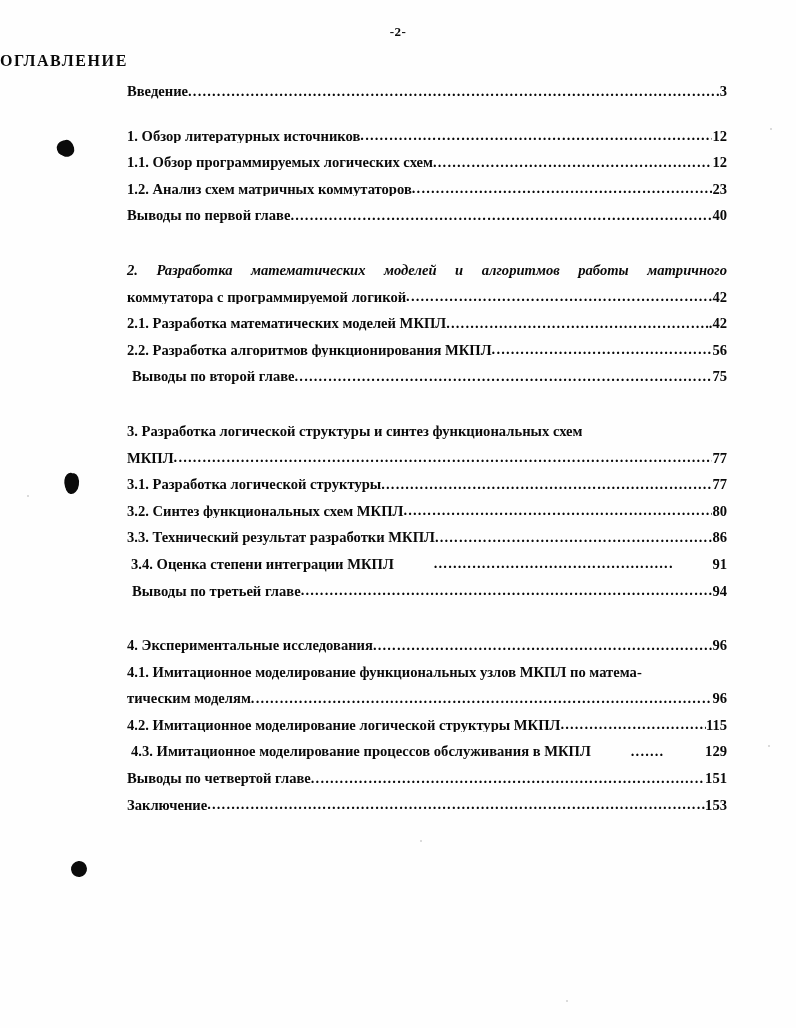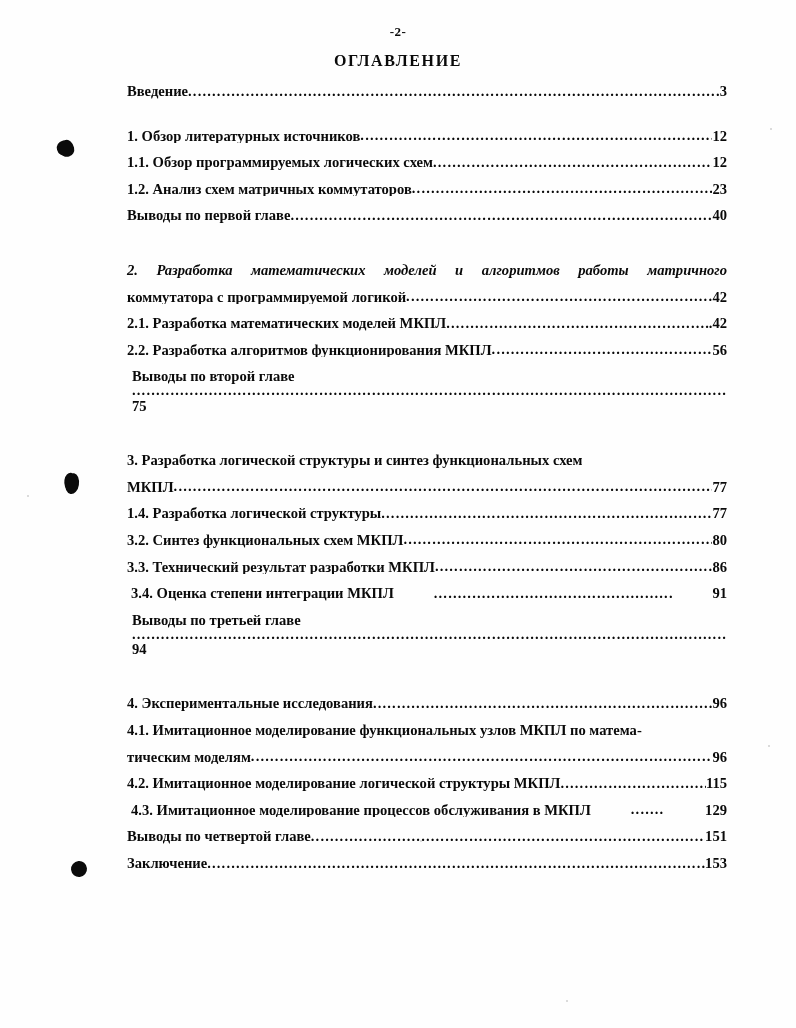--- a/index.html
+++ b/index.html
@@ -34,42 +34,42 @@
     font-weight: bold;
     letter-spacing: 0.5px;
   }
 
   
   .doc-title {
     position: absolute;
     top: 52px;
     left: 0;
     width: 796px;
-    text-align: center;
+    text-align: left;
     font-size: 16px;
     font-weight: bold;
     letter-spacing: 1.6px;
   }
 
   
   .toc {
     position: absolute;
     left: 127px;
     top: 84px;
     width: 600px;
   }
 
   .entry {
     font-size: 14.6px;
     font-weight: bold;
     line-height: 1.0;
     margin: 0;
     padding: 0;
     display: flex;
-    align-items: flex-start;
+    align-items: center;
     white-space: nowrap;
     overflow: hidden;
   }
 
   .entry .label {
     flex: 0 0 auto;
   }
 
   
   .entry .leader {
@@ -105,21 +105,21 @@
     width: 600px;
     font-style: italic;
   }
 
   
   .gap-sm { height: 10px; }
   .gap-lg { height: 30px; }
 
   .row-space { margin-top: 12px; }
 
-  .indent-1 { padding-left: 5px; flex-direction: column; }
+  .indent-1 { padding-left: 5px; }
   .indent-2 { padding-left: 4px; gap: 40px; }
 
   
   .blob {
     position: absolute;
     background: #0b0b0b;
     pointer-events: none;
   }
   .blob-a {
     left: 59px;
@@ -235,21 +235,21 @@
 
     <div class="wrapline">3. Разработка логической структуры и синтез функциональных схем</div>
 
     <div class="entry row-space">
       <span class="label">МКПЛ</span>
       <span class="leader">........................................................................................................................................................................................................</span>
       <span class="page-no">77</span>
     </div>
 
     <div class="entry row-space">
-      <span class="label">1.4. Разработка логической структуры</span>
+      <span class="label">3.1. Разработка логической структуры</span>
       <span class="leader">........................................................................................................................................................................................................</span>
       <span class="page-no">77</span>
     </div>
 
     <div class="entry row-space">
       <span class="label">3.2.   Синтез функциональных схем МКПЛ</span>
       <span class="leader">........................................................................................................................................................................................................</span>
       <span class="page-no">80</span>
     </div>
 

